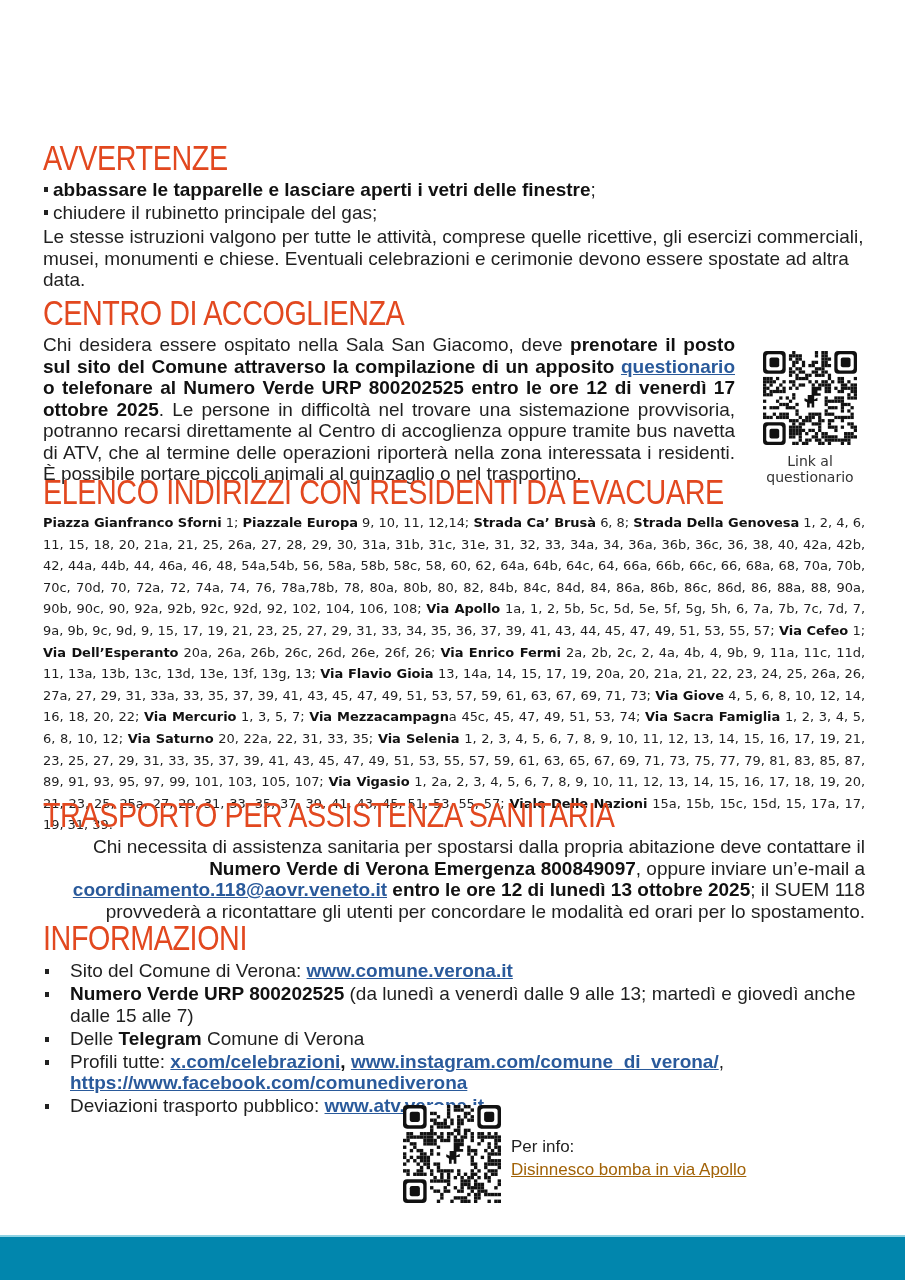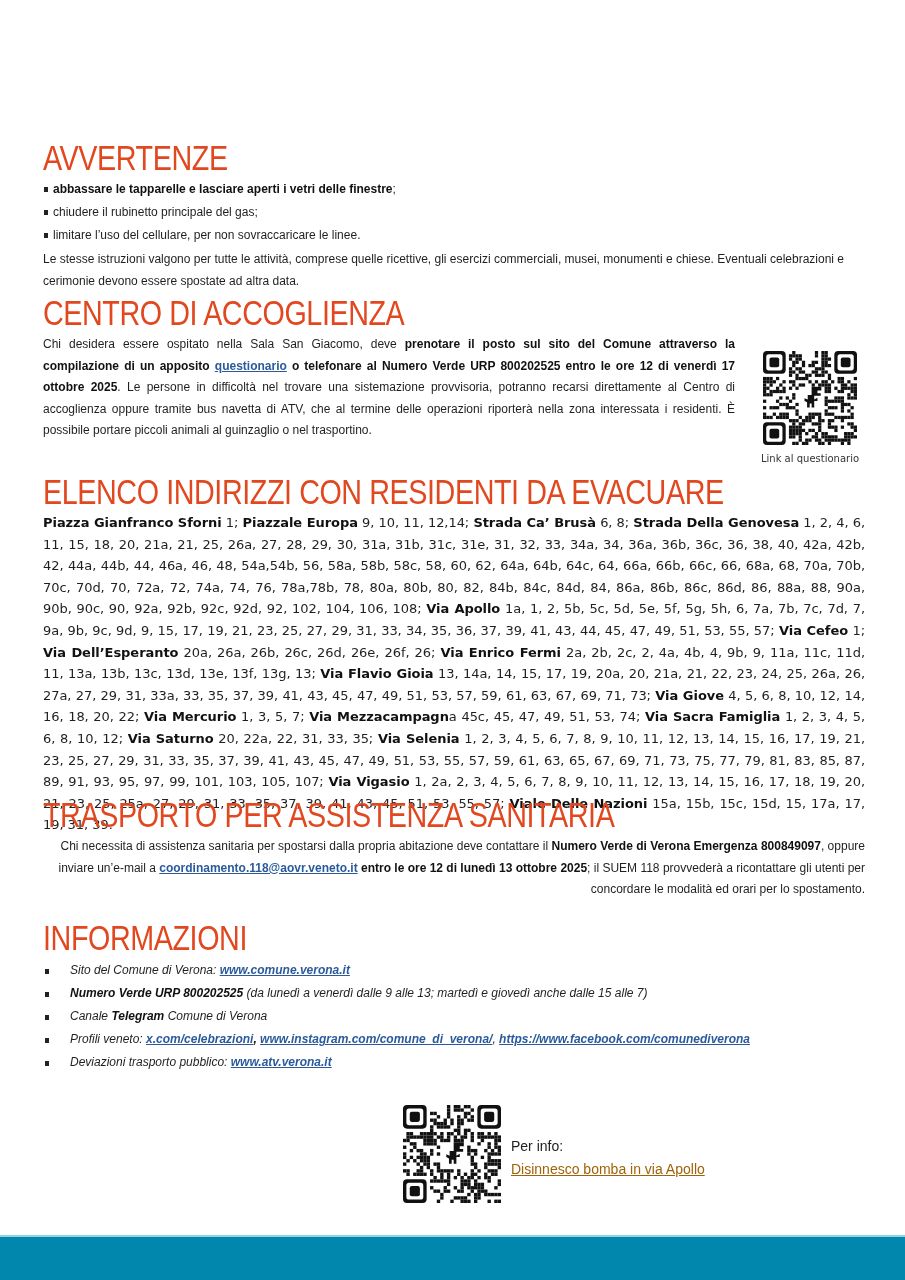--- a/index.html
+++ b/index.html
@@ -7,59 +7,58 @@
     width: 905px; height: 1280px; position: relative; overflow: hidden;
     font-family: "DejaVu Sans", sans-serif; color: #1f1f1f;
   }
   .page { position: absolute; left: 43px; top: 0; width: 822px; }
   h2.section-title {
     margin: 0; color: #e2481f; font-family: "Liberation Sans Narrow", "Liberation Sans", sans-serif;
     font-weight: 400; font-size: 35px; line-height: 38px; letter-spacing: -0.5px;
     transform: scaleX(0.82); transform-origin: left center; white-space: nowrap;
   }
   .txt { font-size: 13.4px; line-height: 21px; }
-  .narrow { font-family: "Liberation Sans", sans-serif; font-size: 12px; line-height: 21.5px; }
+  .narrow { font-family: "Liberation Sans", sans-serif; font-size: 19px; line-height: 21.5px; }
   b { font-weight: 700; color: #111; }
   a.lnk { color: #2a5a9b; text-decoration: underline; font-weight: 700; }
   a.lnk-plain { color: #a16207; text-decoration: underline; }
   ul.sq { list-style: none; margin: 0; padding: 0; }
   ul.sq li { position: relative; padding-left: 10px; }
   ul.sq li::before { content: ""; position: absolute; left: 1px; top: 9px; width: 4px; height: 5px; background: #222; }
-  ul.info li { padding-left: 27px; margin-bottom: 1.5px; font-style: italic; }
+  ul.info li { padding-left: 27px; margin-bottom: 1.5px; }
   ul.info li::before { left: 2px; top: 9px; }
 
   #sec-avvertenze { position: absolute; top: 139px; }
   #sec-avvertenze ul { margin-top: 1px; }
   #sec-avvertenze ul li { line-height: 23px; }
   #sec-accoglienza { position: absolute; top: 294px; }
   #sec-accoglienza .body { width: 692px; text-align: justify; }
   .qr-block { position: absolute; text-align: center; }
-  .qr-block .cap { font-size: 10px; color: #333; margin-top: 8px; font-family: "DejaVu Sans", sans-serif; }
+  .qr-block .cap { font-size: 14px; color: #333; margin-top: 8px; font-family: "DejaVu Sans", sans-serif; }
   #qr-questionario { left: 712px; top: 351px; width: 110px; }
   #sec-elenco { position: absolute; top: 473px; }
   #sec-elenco .body { width: 822px; text-align: justify; font-size: 13px; line-height: 21.6px; letter-spacing: -0.05px; }
   #sec-trasporto { position: absolute; top: 796px; }
   #sec-trasporto .body { width: 822px; text-align: right; }
   #sec-info { position: absolute; top: 919px; }
   #qr-info { position: absolute; left: 360px; top: 1105px; }
-  #per-info { position: absolute; left: 468px; top: 1135px; font-family: "Liberation Sans", sans-serif; font-size: 14px; line-height: 23px; color: #222; }
+  #per-info { position: absolute; left: 468px; top: 1135px; font-family: "Liberation Sans", sans-serif; font-size: 17px; line-height: 23px; color: #222; }
   #footer-bar { position: absolute; left: 0; top: 1235px; width: 905px; height: 45px; background: #0186ad; border-top: 2px solid #8fd3e4; }
   svg.qr { display: block; }
 </style>
 </head>
 <body>
 
 <div class="page">
 
   <section id="sec-avvertenze">
     <h2 class="section-title">AVVERTENZE</h2>
     <ul class="sq narrow">
       <li><b>abbassare le tapparelle e lasciare aperti i vetri delle finestre</b><span>;</span></li>
       <li><span>chiudere il rubinetto principale del gas;</span></li>
-      <li><span>limitare l’uso del cellulare, per non sovraccaricare le linee.</span></li>
     </ul>
     <p class="narrow" style="margin:2px 0 0 0;width:822px;">Le stesse istruzioni valgono per tutte le attività, comprese quelle ricettive, gli esercizi commerciali, musei, monumenti e chiese. Eventuali celebrazioni e cerimonie devono essere spostate ad altra data.</p>
   </section>
 
   <section id="sec-accoglienza">
     <h2 class="section-title">CENTRO DI ACCOGLIENZA</h2>
     <p class="body narrow" style="margin:2px 0 0 0;"><span>Chi desidera essere ospitato nella Sala San Giacomo, deve </span><b>prenotare il posto sul sito del Comune attraverso la compilazione di un apposito </b><a href="#" class="lnk">questionario</a><b> o telefonare al Numero Verde URP 800202525 entro le ore 12 di venerdì 17 ottobre 2025</b><span>. Le persone in difficoltà nel trovare una sistemazione provvisoria, potranno recarsi direttamente al Centro di accoglienza oppure tramite bus navetta di ATV, che al termine delle operazioni riporterà nella zona interessata i residenti. È possibile portare piccoli animali al guinzaglio o nel trasportino.</span></p>
   </section>
 
   <div id="qr-questionario" class="qr-block">
@@ -377,22 +376,22 @@
   <section id="sec-trasporto">
     <h2 class="section-title">TRASPORTO PER ASSISTENZA SANITARIA</h2>
     <p class="body narrow" style="margin:2px 0 0 0;"><span>Chi necessita di assistenza sanitaria per spostarsi dalla propria abitazione deve contattare il </span><b>Numero Verde di Verona Emergenza 800849097</b><span>, oppure inviare un’e-mail a </span><a href="#" class="lnk">coordinamento.118@aovr.veneto.it</a><b> entro le ore 12 di lunedì 13 ottobre 2025</b><span>; il SUEM 118 provvederà a ricontattare gli utenti per concordare le modalità ed orari per lo spostamento.</span></p>
   </section>
 
   <section id="sec-info">
     <h2 class="section-title">INFORMAZIONI</h2>
     <ul class="sq info narrow" style="margin-top:3px;">
       <li><span>Sito del Comune di Verona: </span><a href="#" class="lnk">www.comune.verona.it</a></li>
       <li><b>Numero Verde URP 800202525</b><span> (da lunedì a venerdì dalle 9 alle 13; martedì e giovedì anche dalle 15 alle 7)</span></li>
-      <li><span>Canale </span><b>Telegram</b><span> Comune di Verona</span></li>
-      <li><span>Profili veneto: </span><a href="#" class="lnk">x.com/celebrazioni</a><b>, </b><a href="#" class="lnk">www.instagram.com/comune_di_verona/</a><span>, </span><a href="#" class="lnk">https://www.facebook.com/comunediverona</a></li>
+      <li><span>Delle </span><b>Telegram</b><span> Comune di Verona</span></li>
+      <li><span>Profili tutte: </span><a href="#" class="lnk">x.com/celebrazioni</a><b>, </b><a href="#" class="lnk">www.instagram.com/comune_di_verona/</a><span>, </span><a href="#" class="lnk">https://www.facebook.com/comunediverona</a></li>
       <li><span>Deviazioni trasporto pubblico: </span><a href="#" class="lnk">www.atv.verona.it</a></li>
     </ul>
   </section>
 
   <div id="qr-info">
     <svg class="qr" id="qr2" width="98" height="98" viewBox="0 0 29 29">
         <rect x="0" y="0" width="29" height="29" fill="#fff"></rect>
         <rect x="13" y="0" width="1" height="1" fill="#111"></rect>
         <rect x="15" y="0" width="1" height="1" fill="#111"></rect>
         <rect x="16" y="0" width="1" height="1" fill="#111"></rect>

